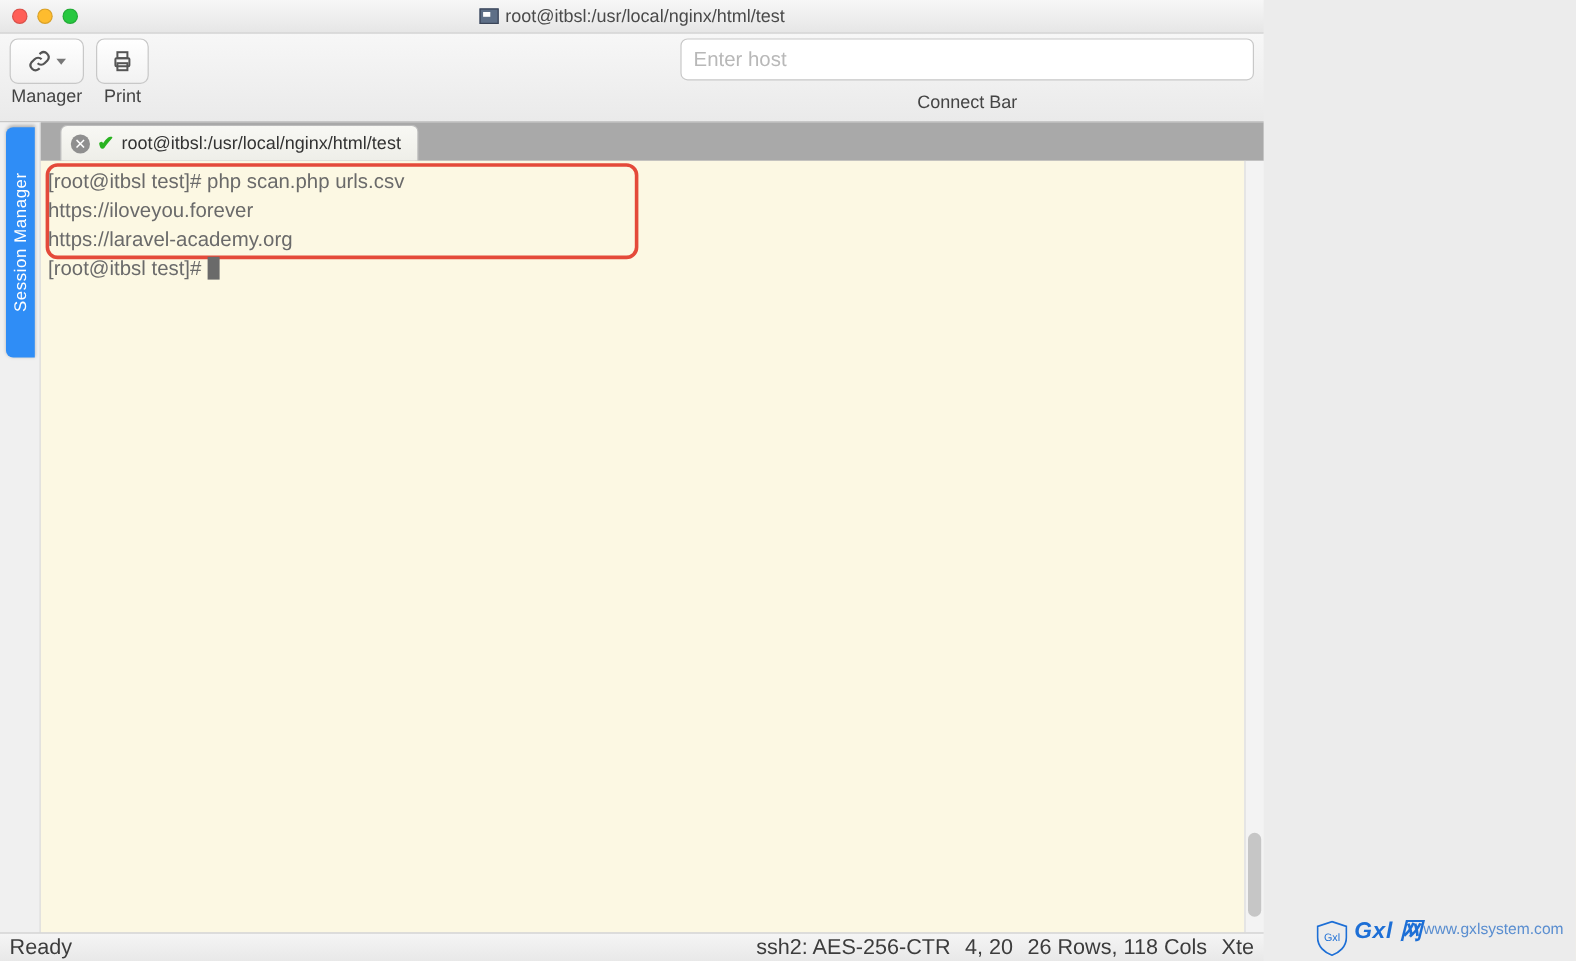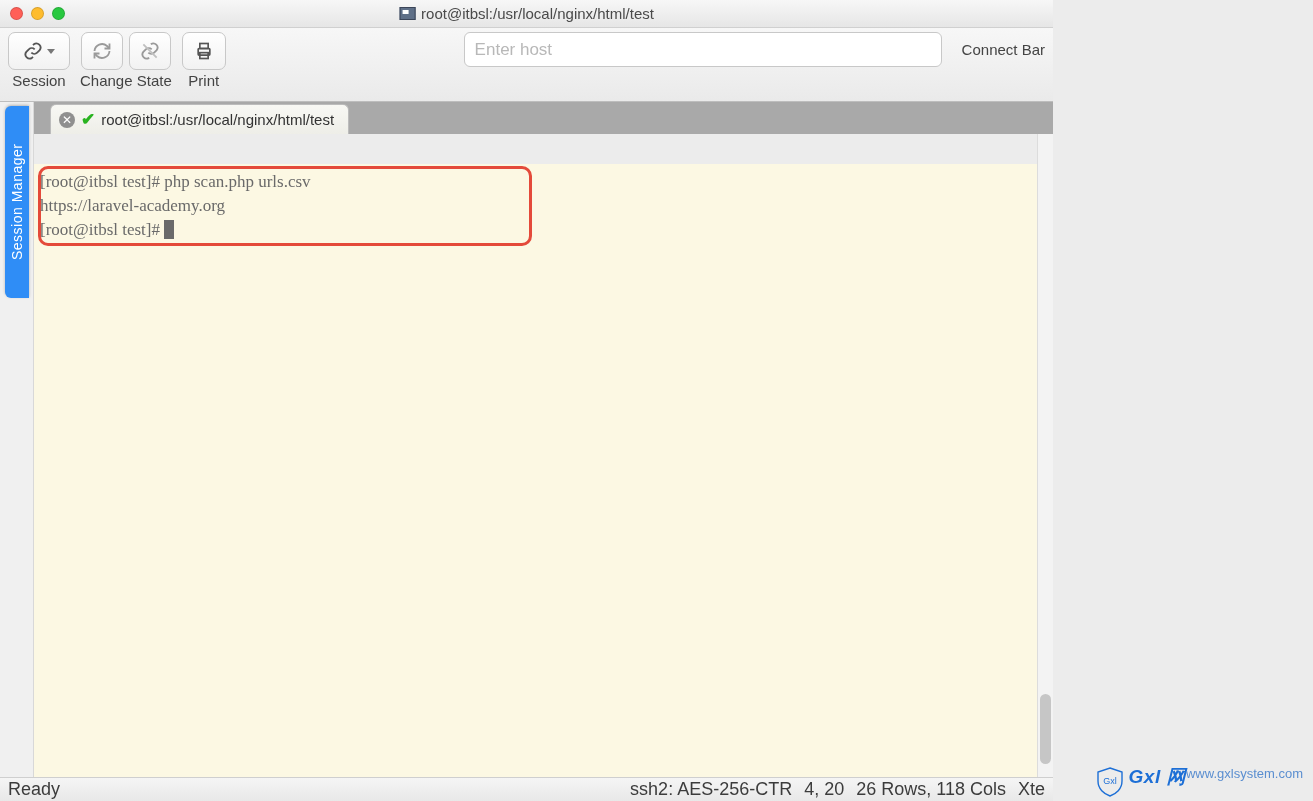--- a/index.html
+++ b/index.html
@@ -18,21 +18,21 @@
   .title-icon::after { content: ""; position: absolute; left: 2px; top: 2px; width: 6px; height: 4px; background: #fff; }
 
   
   .toolbar { height: 74px; display: flex; align-items: flex-start; padding: 4px 8px 0 8px; gap: 10px; background: linear-gradient(#f7f7f7,#eaeaea); border-bottom: 1px solid #bdbdbd; }
   .tool-group { display: flex; flex-direction: column; align-items: center; gap: 2px; }
   .tool-row { display: flex; gap: 6px; }
   .tbtn { height: 38px; min-width: 42px; padding: 0 10px; border: 1px solid #c8c8c8; border-radius: 7px; background: linear-gradient(#ffffff,#f2f2f2); display: flex; align-items: center; justify-content: center; gap: 4px; color: #555; font-size: 18px; box-shadow: 0 1px 0 rgba(255,255,255,0.6) inset; }
   .tbtn.wide { min-width: 62px; }
   .caret { width: 0; height: 0; border-left: 4px solid transparent; border-right: 4px solid transparent; border-top: 5px solid #777; }
   .tool-label { font-size: 15px; color: #444; }
-  .host-col { margin-left: auto; display: flex; flex-direction: row; align-items: center; gap: 20px; }
+  .host-col { margin-left: auto; display: flex; flex-direction: column; align-items: center; gap: 10px; }
   .host-input { width: 478px; height: 35px; border: 1px solid #c8c8c8; border-radius: 6px; background: #fff; padding: 0 10px; font-size: 17px; color: #333; }
   .host-input::placeholder { color: #b8b8b8; }
 
   .icon-link { width: 20px; height: 20px; }
   .icon-reload { width: 20px; height: 20px; }
   .icon-break { width: 20px; height: 20px; }
   .icon-print { width: 22px; height: 20px; }
   .icon-tools { width: 22px; height: 20px; }
 
   
@@ -42,21 +42,21 @@
   .main { flex: 1; display: flex; flex-direction: column; min-width: 0; }
 
   
   .tabstrip { height: 32px; background: #a9a9a9; display: flex; align-items: flex-end; padding-left: 16px; }
   .tab { height: 30px; background: linear-gradient(#f8f8f4, #eeeee8); border: 1px solid #bcbcbc; border-bottom: none; border-radius: 6px 6px 0 0; display: flex; align-items: center; gap: 6px; padding: 0 14px 0 8px; font-size: 15px; color: #333; }
   .tab .x { width: 16px; height: 16px; border-radius: 50%; background: #8f8f8f; display: flex; align-items: center; justify-content: center; color: #fff; font-size: 12px; line-height: 1; }
   .tab .check { color: #29b320; font-weight: bold; font-size: 17px; }
 
   
   .terminal-wrap { flex: 1; display: flex; min-height: 0; }
-  .terminal { flex: 1; background: #fcf8e3; position: relative; font-family: Liberation Serif, serif; font-size: 17px; line-height: 24px; color: #6a6a6a; padding: 6px 6px; overflow: hidden; margin-top: 30px; }
+  .terminal { flex: 1; background: #fcf8e3; position: relative; font-family: Liberation Sans, sans-serif; font-size: 17px; line-height: 24px; color: #6a6a6a; padding: 6px 6px; overflow: hidden; }
   .term-highlight { position: absolute; left: 4px; top: 2px; width: 494px; height: 80px; border: 3px solid #e44a3a; border-radius: 10px; pointer-events: none; }
   .term-line { white-space: pre; position: relative; z-index: 1; }
   .cursor { display: inline-block; width: 10px; height: 19px; background: #6a6a6a; vertical-align: text-bottom; margin-left: 0px; }
   .vscroll { width: 16px; background: #f3f3f3; border-left: 1px solid #dcdcdc; position: relative; }
   .vscroll .thumb { position: absolute; left: 2px; right: 2px; top: 560px; height: 70px; background: #c6c6c6; border-radius: 6px; }
 
   
   .statusbar { height: 24px; background: linear-gradient(#f5f5f5,#e8e8e8); border-top: 1px solid #cfcfcf; display: flex; align-items: center; font-size: 18px; color: #3c3c3c; padding: 0 8px; position: relative; }
   .status-left { }
   .status-right { margin-left: auto; display: flex; gap: 12px; }
@@ -87,43 +87,23 @@
     <div class="tool-group">
       <div class="tool-row">
         <button class="tbtn wide">
           <svg class="icon-link" viewBox="0 0 24 24" fill="none" stroke="#555" stroke-width="2.2">
               <path d="M10 14a5 5 0 0 0 7 0l3-3a5 5 0 0 0-7-7l-1 1"></path>
               <path d="M14 10a5 5 0 0 0-7 0l-3 3a5 5 0 0 0 7 7l1-1"></path>
             </svg>
           <span class="caret"></span>
         </button>
       </div>
-      <div class="tool-label">Session</div>
+      <div class="tool-label">Manager</div>
     </div>
 
-    <div class="tool-group">
-      <div class="tool-row">
-        <button class="tbtn">
-          <svg class="icon-reload" viewBox="0 0 24 24" fill="none" stroke="#9a9a9a" stroke-width="2.2">
-              <path d="M3 12a9 9 0 0 1 15-6l3 3"></path>
-              <path d="M21 3v6h-6"></path>
-              <path d="M21 12a9 9 0 0 1-15 6l-3-3"></path>
-              <path d="M3 21v-6h6"></path>
-            </svg>
-        </button>
-        <button class="tbtn">
-          <svg class="icon-break" viewBox="0 0 24 24" fill="none" stroke="#9a9a9a" stroke-width="2.2">
-              <path d="M10 14a5 5 0 0 0 7 0l3-3a5 5 0 0 0-7-7"></path>
-              <path d="M14 10a5 5 0 0 0-7 0l-3 3a5 5 0 0 0 7 7"></path>
-              <path d="M4 4l16 16" stroke="#c0c0c0"></path>
-            </svg>
-        </button>
-      </div>
-      <div class="tool-label">Change State</div>
-    </div>
 
     <div class="tool-group">
       <div class="tool-row">
         <button class="tbtn">
           <svg class="icon-print" viewBox="0 0 24 24" fill="none" stroke="#555" stroke-width="2">
               <rect x="5" y="9" width="14" height="8" rx="1"></rect>
               <rect x="7" y="3" width="10" height="6"></rect>
               <rect x="7" y="14" width="10" height="7"></rect>
             </svg>
         </button>
@@ -149,20 +129,21 @@
           <span class="x">✕</span>
           <span class="check">✔</span>
           <span>root@itbsl:/usr/local/nginx/html/test</span>
         </div>
       </div>
 
       <div class="terminal-wrap">
         <div class="terminal">
           <div class="term-highlight"></div>
           <div class="term-line">[root@itbsl test]# php scan.php urls.csv</div>
+          <div class="term-line">https://iloveyou.forever</div>
           <div class="term-line">https://laravel-academy.org</div>
           <div class="term-line"><span>[root@itbsl test]# </span><span class="cursor"></span></div>
         </div>
         <div class="vscroll">
           <div class="thumb"></div>
         </div>
       </div>
     </div>
   </div>
 

